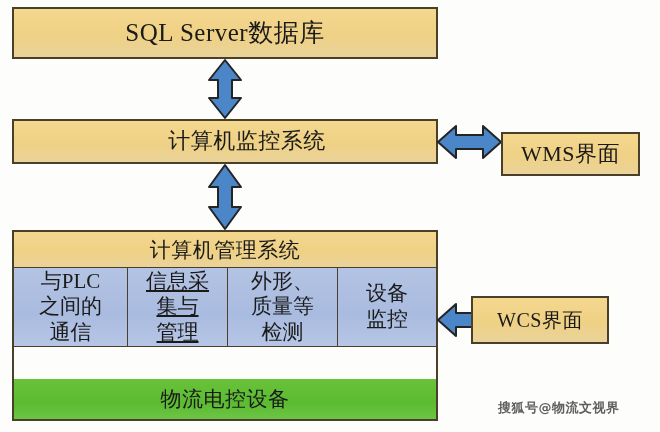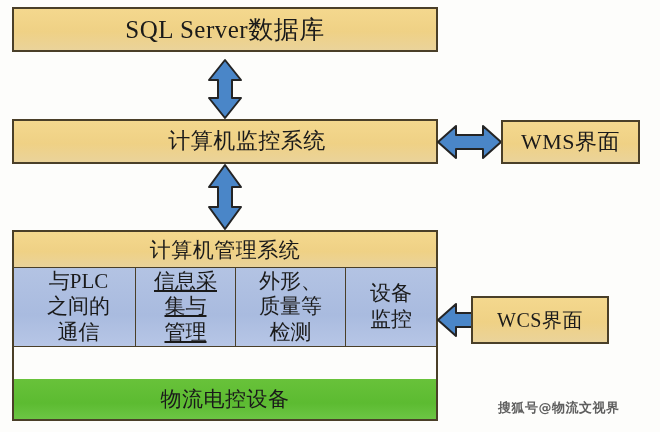--- a/index.html
+++ b/index.html
@@ -31,30 +31,30 @@
     color: #1a1a1a;
     line-height: 1.12;
     letter-spacing: 0.5px;
   }
   .box.yellow {
     background: linear-gradient(180deg, #f4d88e 0%, #efd185 55%, #ead39a 100%);
   }
 
   
   #db-box {
-    left: 12px; top: 7px; width: 426px; height: 45px;
+    left: 12px; top: 7px; width: 426px; height: 52px;
     font-size: 25px;
   }
   #monitor-box {
     left: 12px; top: 119px; width: 426px; height: 45px;
     font-size: 22px;
     padding-left: 44px;
   }
   #wms-box {
-    left: 501px; top: 120px; width: 139px; height: 44px;
+    left: 501px; top: 132px; width: 139px; height: 44px;
     font-size: 22px;
   }
   #wcs-box {
     left: 471px; top: 296px; width: 138px; height: 48px;
     font-size: 20px;
   }
 
   
   #bottom-container {
     position: absolute;
@@ -172,21 +172,21 @@
     </svg>
   </div>
 
   <div id="bottom-container">
 
     <div id="mgmt-band">
       <span>计算机管理系统</span>
     </div>
 
     <div id="subsystem-row">
-      <div class="subsystem-cell" style="width:114px;margin-left:8px;">
+      <div class="subsystem-cell" style="width:114px;">
         <span class="cell-text">与PLC
 之间的
 通信</span>
       </div>
       <div class="subsystem-cell" style="width:100px;text-decoration:underline;">
         <span class="cell-text">信息采
 集与
 管理</span>
       </div>
       <div class="subsystem-cell" style="width:110px;">

